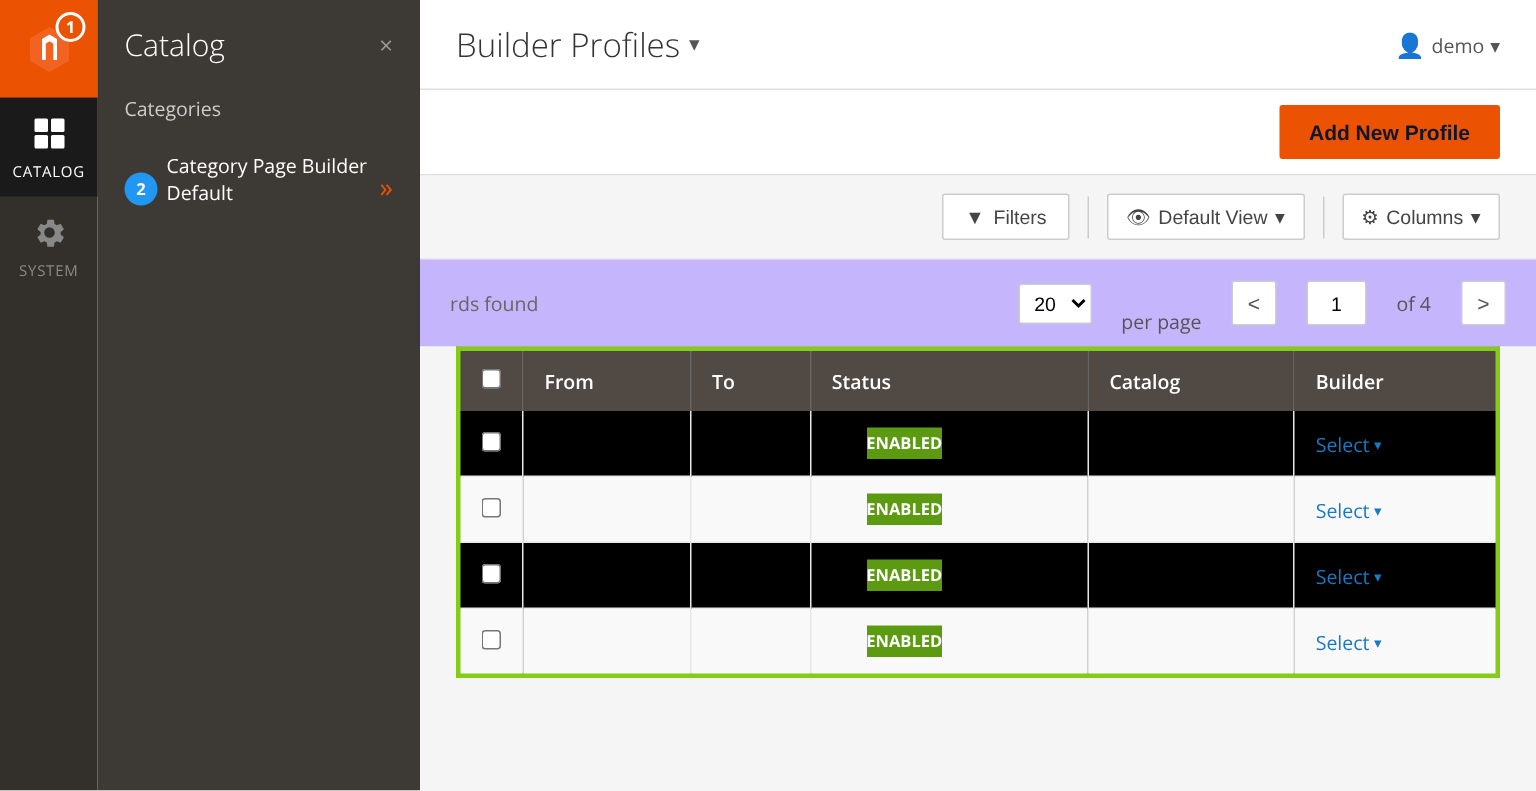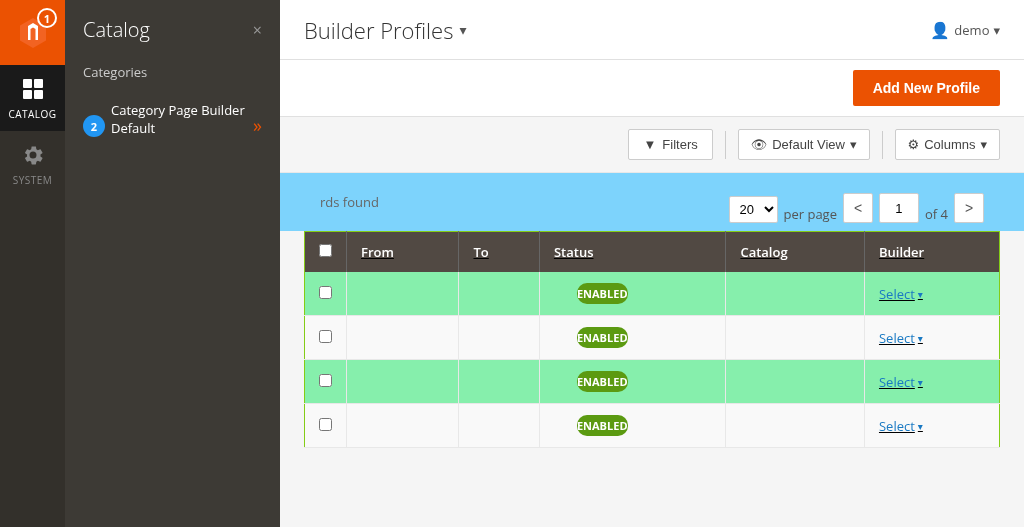--- a/index.html
+++ b/index.html
@@ -174,21 +174,21 @@
     
     .action-bar {
       background: #fff;
       border-bottom: 1px solid #e0e0e0;
       padding: 10px 24px;
       display: flex;
       justify-content: flex-end;
     }
     .btn-add-profile {
       background: #eb5202;
-      color: #ffffff;
+      color: #0f172a;
       border: none;
       padding: 10px 20px;
       font-size: 14px;
       font-weight: 600;
       cursor: pointer;
       border-radius: 2px;
     }
 
     
     .filter-bar {
@@ -221,31 +221,31 @@
       display: flex;
       align-items: center;
       gap: 5px;
       color: #444;
       border-radius: 2px;
     }
     .separator { width: 1px; height: 28px; background: #ccc; margin: 0 4px; }
 
     
     .pagination-bar {
-      background: #7dd3fc;
-      padding: 8px 40px;
+      background: #c4b5fd;
+      padding: 8px 20px;
       display: flex;
       align-items: center;
       justify-content: space-between;
     }
     .records-info { color: #666; font-size: 13px; }
     .pagination-controls {
       display: flex;
-      align-items: flex-end;
-      gap: 6px;
+      align-items: center;
+      gap: 20px;
     }
     .page-size-select {
       border: 1px solid #ccc;
       padding: 4px 6px;
       font-size: 13px;
       background: #fff;
       cursor: pointer;
       border-radius: 2px;
     }
     .per-page-label { color: #555; font-size: 13px; margin-top: 24px; }
@@ -276,23 +276,22 @@
     
     .table-container {
       flex: 1;
       overflow-y: auto;
       background: #f5f5f5;
       padding: 0 24px 16px;
     }
     table {
       width: 100%;
       border-collapse: collapse;
-      background: #86efac;
-      border: 1px solid #84cc16;
-      text-decoration: underline;
+      background: #000000;
+      border: 3px solid #84cc16;
     }
     thead tr {
       background: #514943;
       color: #fff;
     }
     thead th {
       padding: 11px 14px;
       font-weight: 600;
       font-size: 13px;
       text-align: left;
@@ -309,21 +308,21 @@
       color: #333;
       border-right: 1px solid #e8e8e8;
     }
     tbody td:last-child { border-right: none; margin-top: 24px; }
     .checkbox-col { width: 40px; text-align: center; }
     .status-badge {
       display: inline-block;
       padding: 3px 0;
       font-size: 11px;
       font-weight: 700;
-      border-radius: 10px;
+      border-radius: 0;
       color: #fff;
       margin-left: 23px;
     }
     .status-enabled { background: #5b9a11; }
     .action-link {
       color: #1979c3;
       cursor: pointer;
       display: flex;
       align-items: center;
       gap: 3px;

